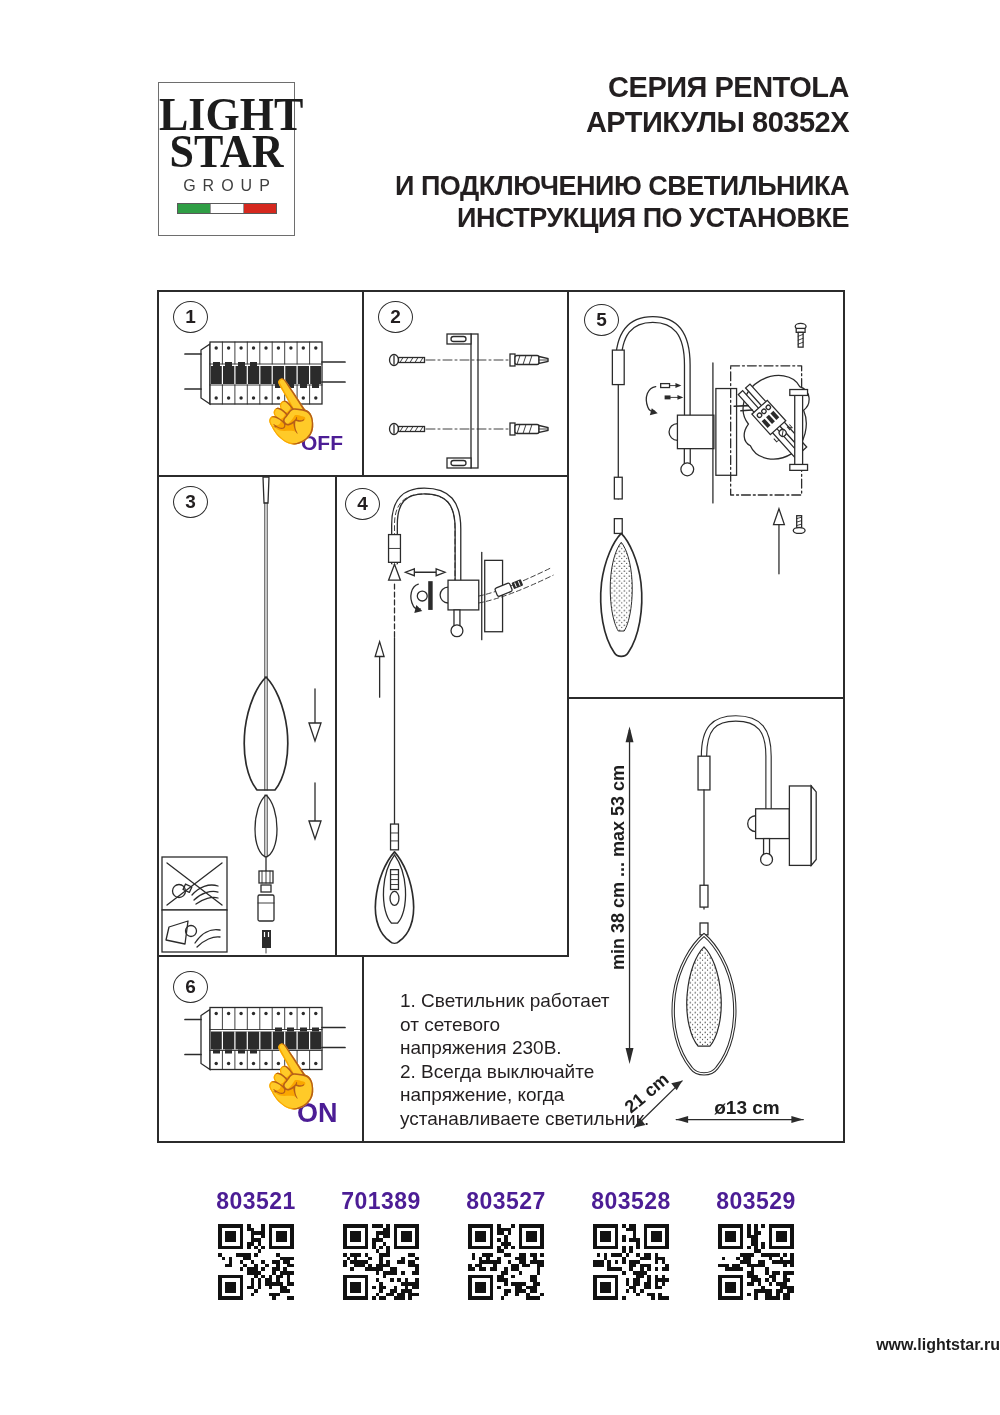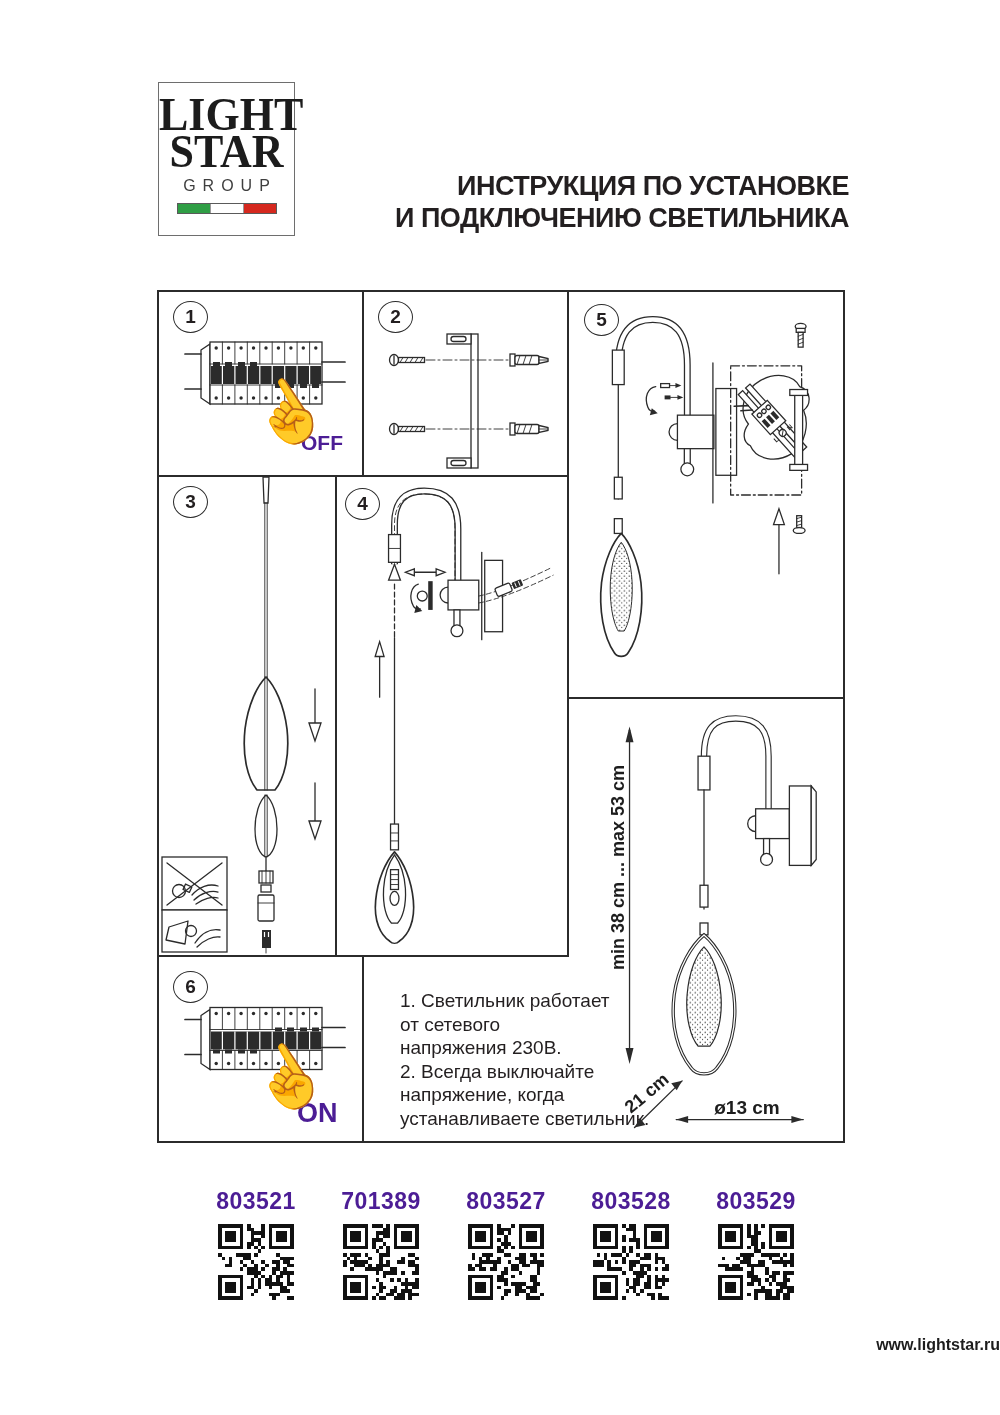--- a/index.html
+++ b/index.html
@@ -48,23 +48,27 @@
     <div class="logo-word w1">LIGHT</div>
     <div class="logo-word">STAR</div>
     <div class="logo-group">GROUP</div>
     <div id="flag">
       <div class="seg" style="background:#2f9e45"></div>
       <div class="seg" style="background:#ffffff;border-left:1px solid #999;border-right:1px solid #999"></div>
       <div class="seg" style="background:#d5281e"></div>
     </div>
   </div>
 
+  <div id="hdr1">
+    <div>СЕРИЯ PENTOLA</div>
+    <div>АРТИКУЛЫ 80352X</div>
+  </div>
   <div id="hdr2">
+    <div>И ПОДКЛЮЧЕНИЮ СВЕТИЛЬНИКА</div>
     <div>ИНСТРУКЦИЯ ПО УСТАНОВКЕ</div>
-    <div>И ПОДКЛЮЧЕНИЮ СВЕТИЛЬНИКА</div>
   </div>
 
   <div id="main">
 
     <div class="ln" style="left:203px;top:0;width:1.6px;height:183px"></div>
     <div class="ln" style="left:408px;top:0;width:1.6px;height:665px"></div>
     <div class="ln" style="left:0;top:183px;width:410px;height:1.6px"></div>
     <div class="ln" style="left:408px;top:405px;width:276px;height:1.6px"></div>
     <div class="ln" style="left:176px;top:183px;width:1.6px;height:482px"></div>
     <div class="ln" style="left:0;top:663px;width:410px;height:1.6px"></div>

